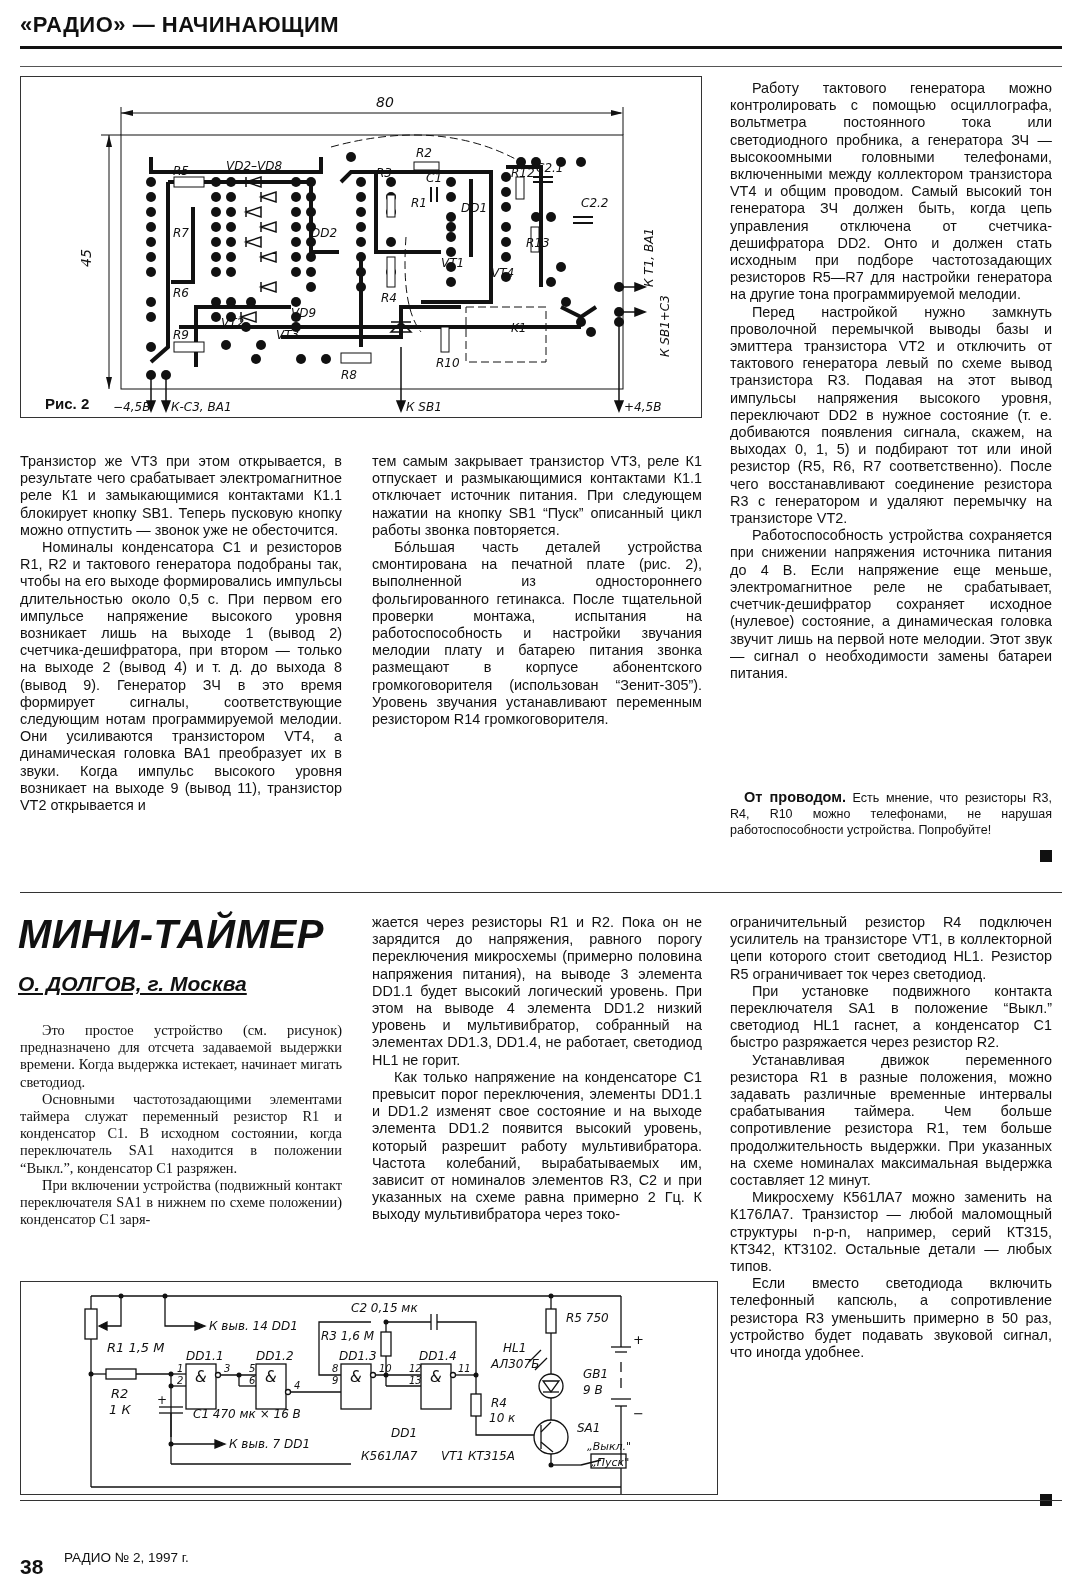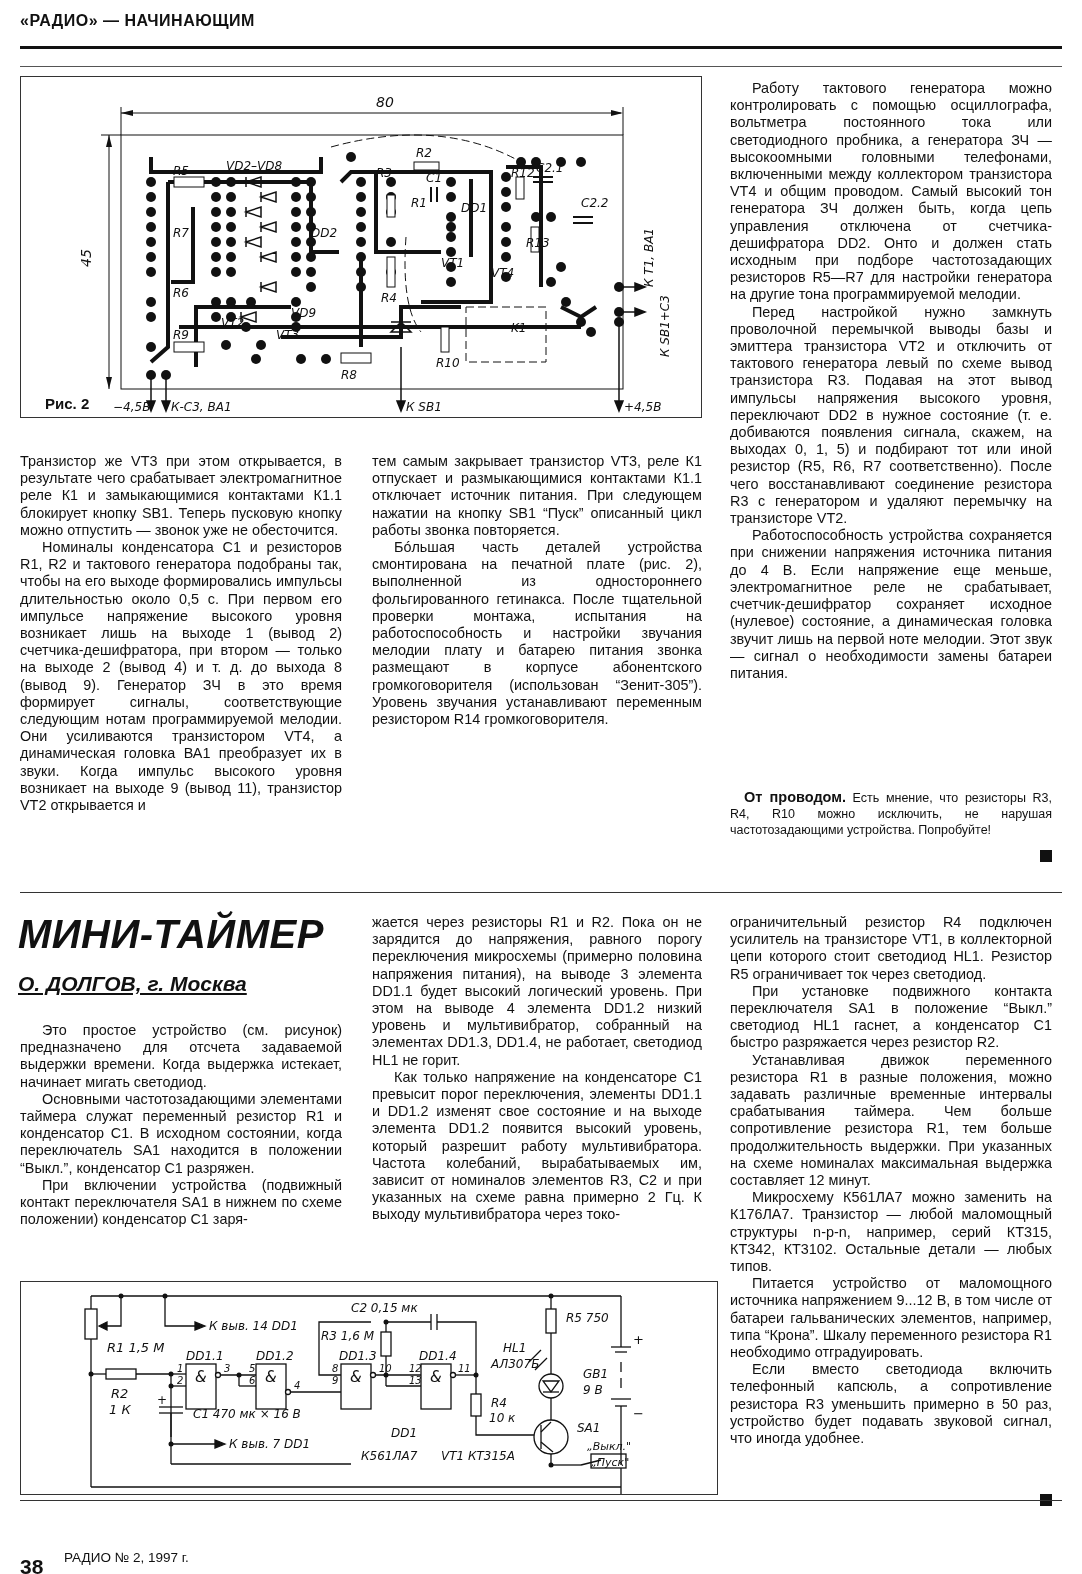--- a/index.html
+++ b/index.html
@@ -1,18 +1,18 @@
 <!DOCTYPE html>
 <html><head>
 <meta charset="utf-8">
 <style>
   html, body { margin: 0; padding: 0; background: #ffffff; }
   body { width: 1082px; height: 1574px; position: relative; overflow: hidden; color: #111; font-family: "Liberation Sans", sans-serif; }
   .abs { position: absolute; }
-  .header-title { left: 20px; top: 12px; font-size: 16px; font-weight: bold; letter-spacing: 0.5px; }
+  .header-title { left: 20px; top: 12px; font-size: 22px; font-weight: bold; letter-spacing: 0.5px; }
   .rule { background: #111; }
   .col { position: absolute; font-size: 14.4px; line-height: 17.2px; text-align: justify; }
   .col p { margin: 0; text-indent: 22px; }
   .col p.noindent { text-indent: 0; }
   .fig-frame { border: 1px solid #333; background: #fff; }
   .fig-caption { font-weight: bold; font-size: 15px; }
   .article-title { font-size: 40px; font-weight: bold; font-style: italic; letter-spacing: 0.5px; }
   .article-author { font-size: 21px; font-weight: bold; font-style: italic; }
   .editorial { font-size: 12.5px; line-height: 16px; }
   .editorial b { font-size: 14.5px; }
@@ -255,44 +255,43 @@
 <div class="col" style="left:372px; top:453px; width:330px;">
   <p class="noindent">тем самым закрывает транзистор VT3, реле К1 отпускает и размыкающимися контактами К1.1 отключает источник питания. При следующем нажатии на кнопку SB1 “Пуск” описанный цикл работы звонка повторяется.</p>
   <p>Бóльшая часть деталей устройства смонтирована на печатной плате (рис. 2), выполненной из одностороннего фольгированного гетинакса. После тщательной проверки монтажа, испытания на работоспособность и настройки звучания мелодии плату и батарею питания звонка размещают в корпусе абонентского громкоговорителя (использован “Зенит-305”). Уровень звучания устанавливают переменным резистором R14 громкоговорителя.</p>
 </div>
 <div class="col" style="left:730px; top:80px; width:322px;">
   <p>Работу тактового генератора можно контролировать с помощью осциллографа, вольтметра постоянного тока или светодиодного пробника, а генератора ЗЧ — высокоомными головными телефонами, включенными между коллектором транзистора VT4 и общим проводом. Самый высокий тон генератора ЗЧ должен быть, когда цепь управления отключена от счетчика-дешифратора DD2. Онто и должен стать исходным при подборе частотозадающих резисторов R5—R7 для настройки генератора на другие тона программируемой мелодии.</p>
   <p>Перед настройкой нужно замкнуть проволочной перемычкой выводы базы и эмиттера транзистора VT2 и отключить от тактового генератора левый по схеме вывод транзистора R3. Подавая на этот вывод импульсы напряжения высокого уровня, переключают DD2 в нужное состояние (т. е. добиваются появления сигнала, скажем, на выходах 0, 1, 5) и подбирают тот или иной резистор (R5, R6, R7 соответственно). После чего восстанавливают соединение резистора R3 с генератором и удаляют перемычку на транзисторе VT2.</p>
   <p>Работоспособность устройства сохраняется при снижении напряжения источника питания до 4 В. Если напряжение еще меньше, электромагнитное реле не срабатывает, счетчик-дешифратор сохраняет исходное (нулевое) состояние, а динамическая головка звучит лишь на первой ноте мелодии. Этот звук — сигнал о необходимости замены батареи питания.</p>
 </div>
 <div class="abs editorial" style="left:730px; top:789px; width:322px; text-align:justify; text-indent:14px;">
-  <b>От проводом.</b><span> Есть мнение, что резисторы R3, R4, R10 можно исключить, не нарушая частотозадающими устройства. Попробуйте!</span>
+  <b>От проводом.</b><span> Есть мнение, что резисторы R3, R4, R10 можно телефонами, не нарушая работоспособности устройства. Попробуйте!</span>
 </div>
 <div class="abs endmark" style="left:1040px; top:850px;"></div>
 
 <div class="abs rule" style="left:20px; top:892px; width:1042px; height:1px; background:#333;"></div>
 
 <div class="abs article-title" style="left:18px; top:912px;">МИНИ-ТАЙМЕР</div>
 <div class="abs article-author" style="left:18px; top:972px;text-decoration:underline;">О. ДОЛГОВ, г. Москва</div>
 
-<div class="col" style="left:20px; top:1022px; width:322px;">
+<div class="col" style="left:20px; top:1022px; width:322px;font-family:Liberation Serif, serif;">
   <p>Это простое устройство (см. рисунок) предназначено для отсчета задаваемой выдержки времени. Когда выдержка истекает, начинает мигать светодиод.</p>
   <p>Основными частотозадающими элементами таймера служат переменный резистор R1 и конденсатор С1. В исходном состоянии, когда переключатель SA1 находится в положении “Выкл.”, конденсатор С1 разряжен.</p>
   <p>При включении устройства (подвижный контакт переключателя SA1 в нижнем по схеме положении) конденсатор С1 заря-</p>
 </div>
 <div class="col" style="left:372px; top:914px; width:330px;">
   <p class="noindent">жается через резисторы R1 и R2. Пока он не зарядится до напряжения, равного порогу переключения микросхемы (примерно половина напряжения питания), на выводе 3 элемента DD1.1 будет высокий логический уровень. При этом на выводе 4 элемента DD1.2 низкий уровень и мультивибратор, собранный на элементах DD1.3, DD1.4, не работает, светодиод HL1 не горит.</p>
   <p>Как только напряжение на конденсаторе С1 превысит порог переключения, элементы DD1.1 и DD1.2 изменят свое состояние и на выходе элемента DD1.2 появится высокий уровень, который разрешит работу мультивибратора. Частота колебаний, вырабатываемых им, зависит от номиналов элементов R3, С2 и при указанных на схеме равна примерно 2 Гц. К выходу мультивибратора через токо-</p>
 </div>
 <div class="col" style="left:730px; top:914px; width:322px;">
   <p class="noindent">ограничительный резистор R4 подключен усилитель на транзисторе VT1, в коллекторной цепи которого стоит светодиод HL1. Резистор R5 ограничивает ток через светодиод.</p>
   <p>При установке подвижного контакта переключателя SA1 в положение “Выкл.” светодиод HL1 гаснет, а конденсатор С1 быстро разряжается через резистор R2.</p>
   <p>Устанавливая движок переменного резистора R1 в разные положения, можно задавать различные временные интервалы срабатывания таймера. Чем больше сопротивление резистора R1, тем больше продолжительность выдержки. При указанных на схеме номиналах максимальная выдержка составляет 12 минут.</p>
   <p>Микросхему К561ЛА7 можно заменить на К176ЛА7. Транзистор — любой маломощный структуры n-p-n, например, серий КТ315, КТ342, КТ3102. Остальные детали — любых типов.</p>
-  <p>Питается устройство от маломощного источника напряжением 9...12 В, в том числе от батареи гальванических элементов, например, типа “Крона”. Шкалу переменного резистора R1 необходимо отградуировать.</p>
   <p>Если вместо светодиода включить телефонный капсюль, а сопротивление резистора R3 уменьшить примерно в 50 раз, устройство будет подавать звуковой сигнал, что иногда удобнее.</p>
 </div>
 <div class="abs endmark" style="left:1040px; top:1494px;"></div>
 
 <div class="abs fig-frame" style="left:20px; top:1281px; width:696px; height:212px;">
   <svg width="696" height="212" viewBox="0 0 696 212" style="position:absolute; left:0; top:0;">
     <g stroke="#111" stroke-width="1.3" fill="none">
 
       <polyline points="70,14 560,14 600,14"></polyline>
       <line x1="600" y1="14" x2="600" y2="65"></line>

